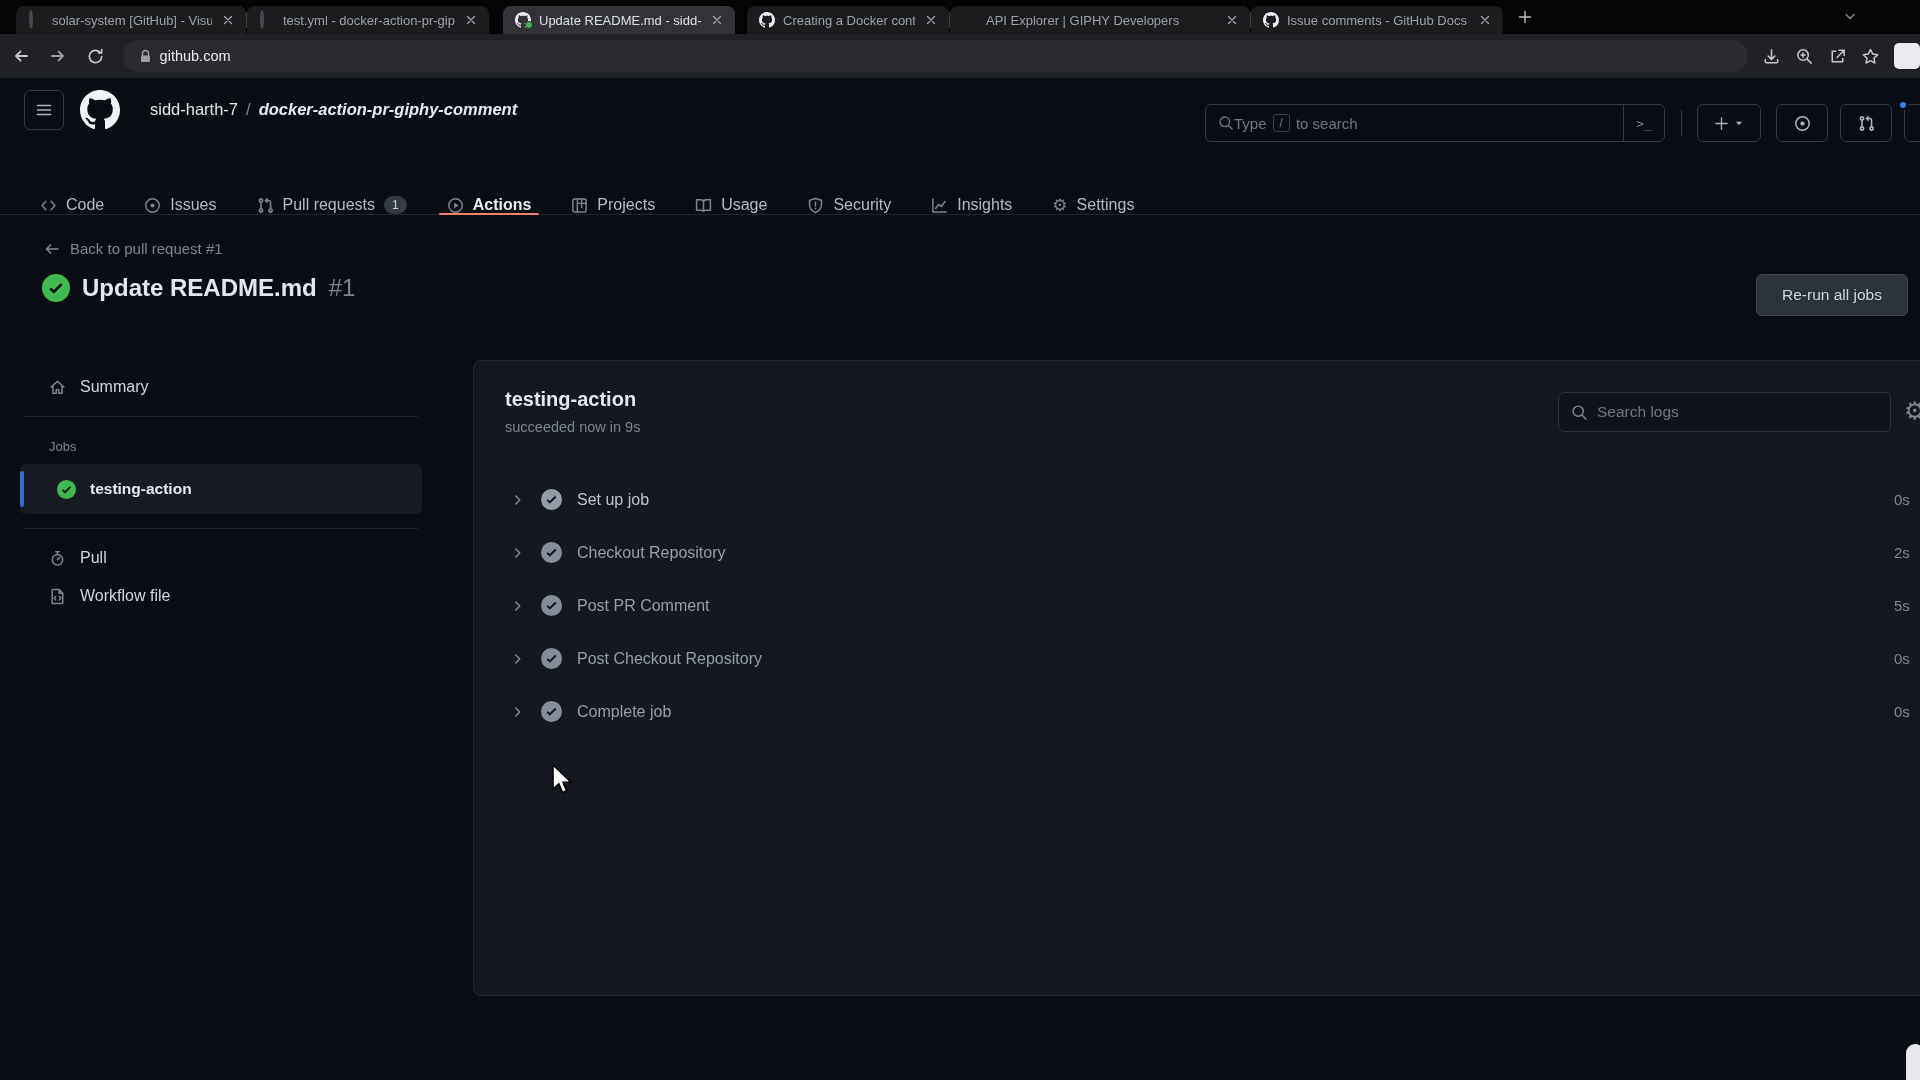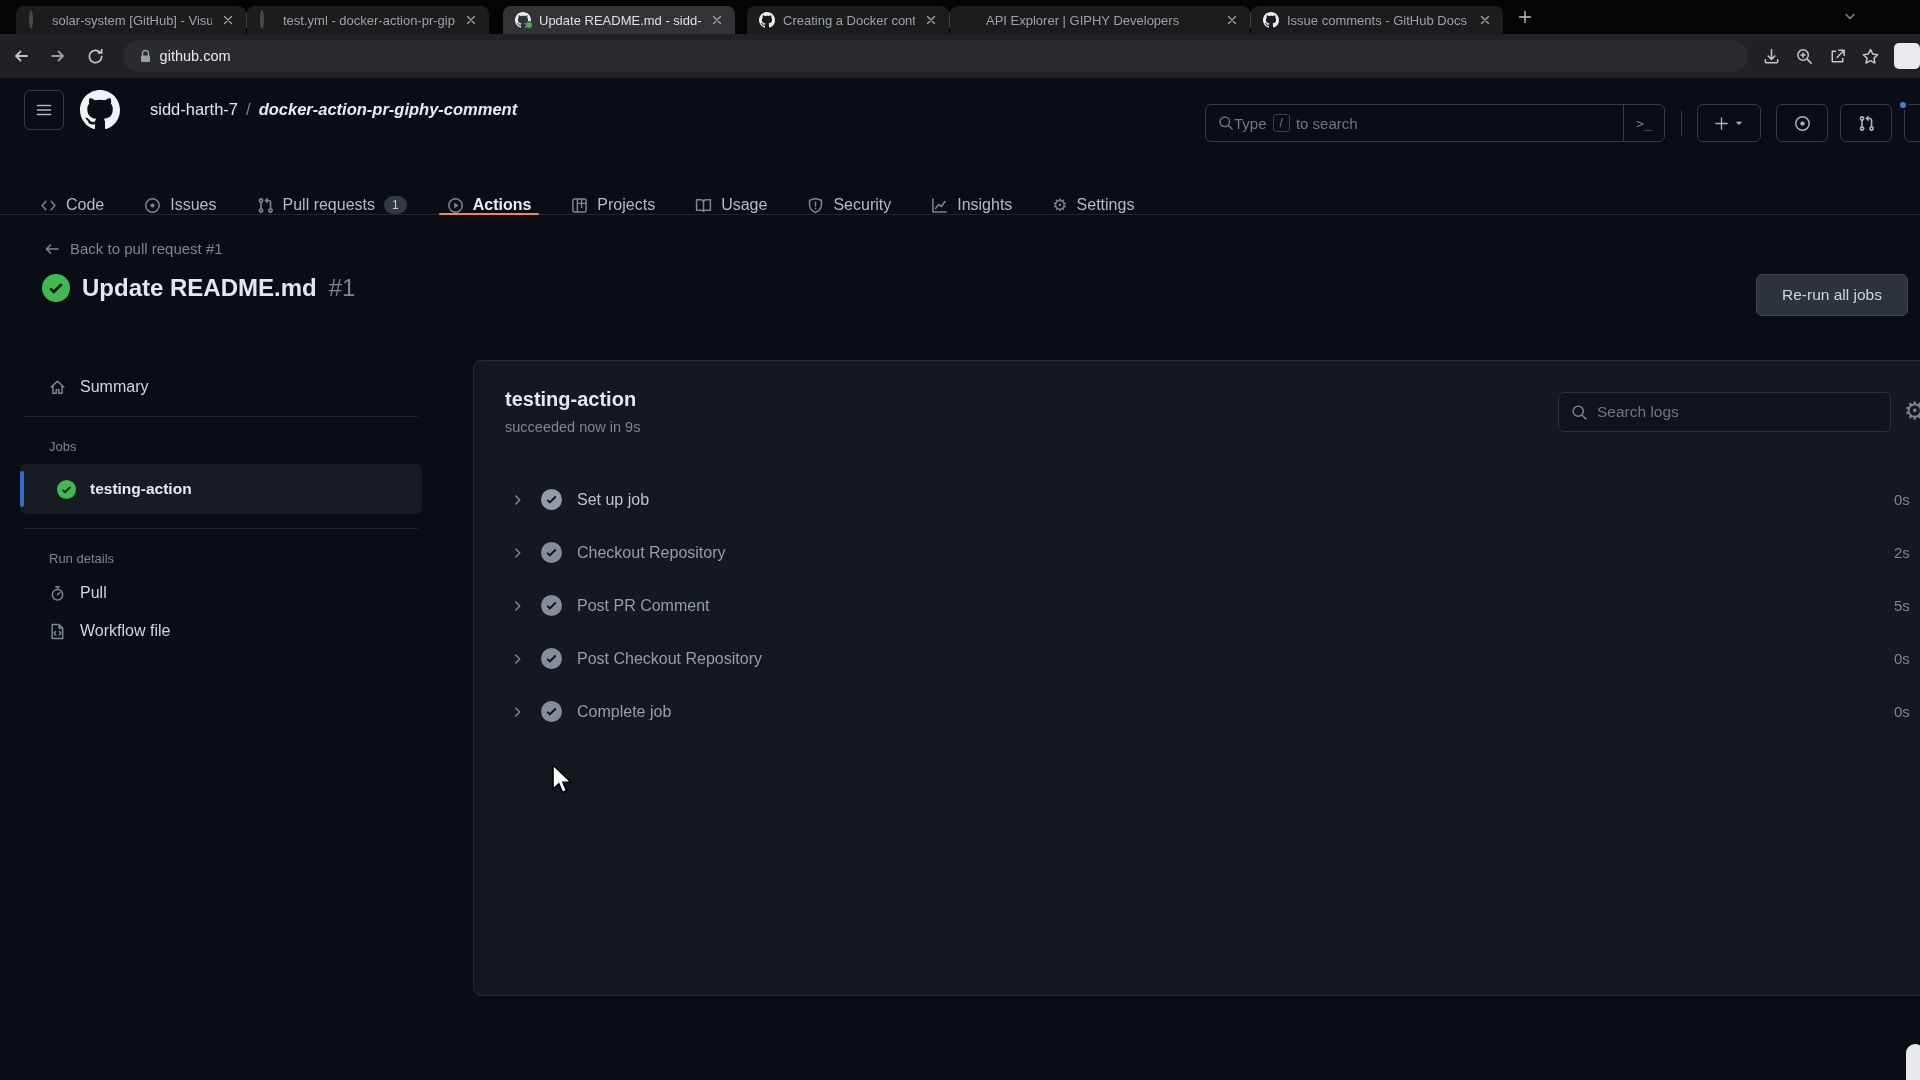--- a/index.html
+++ b/index.html
@@ -421,21 +421,20 @@
     <span class="accent"></span>
     <span class="ck">
       <svg width="19" height="19" viewBox="0 0 16 16">
           <circle cx="8" cy="8" r="8" fill="#3fb950"></circle>
           <path d="M11.78 6.28 6.75 11.31l-2.53-2.53 1.06-1.06 1.47 1.47 3.97-3.97z" fill="#0f1318"></path>
         </svg>
     </span>
     <span>testing-action</span>
   </div>
   <div class="sb-div" style="margin-top:14px"></div>
-  <div class="sb-label">Run details</div>
   <div class="sb-item">
     <span class="ic">
         <svg width="17" height="17" viewBox="0 0 16 16">
           <circle class="stroke-ic" cx="8" cy="9.2" r="4.9"></circle>
           <path class="stroke-ic" d="M6.4 1.6h3.2M8 1.6v2.6M8 9.2l2.1-2.1"></path>
         </svg>
       </span>
     <span>Pull</span>
   </div>
   <div class="sb-item">

